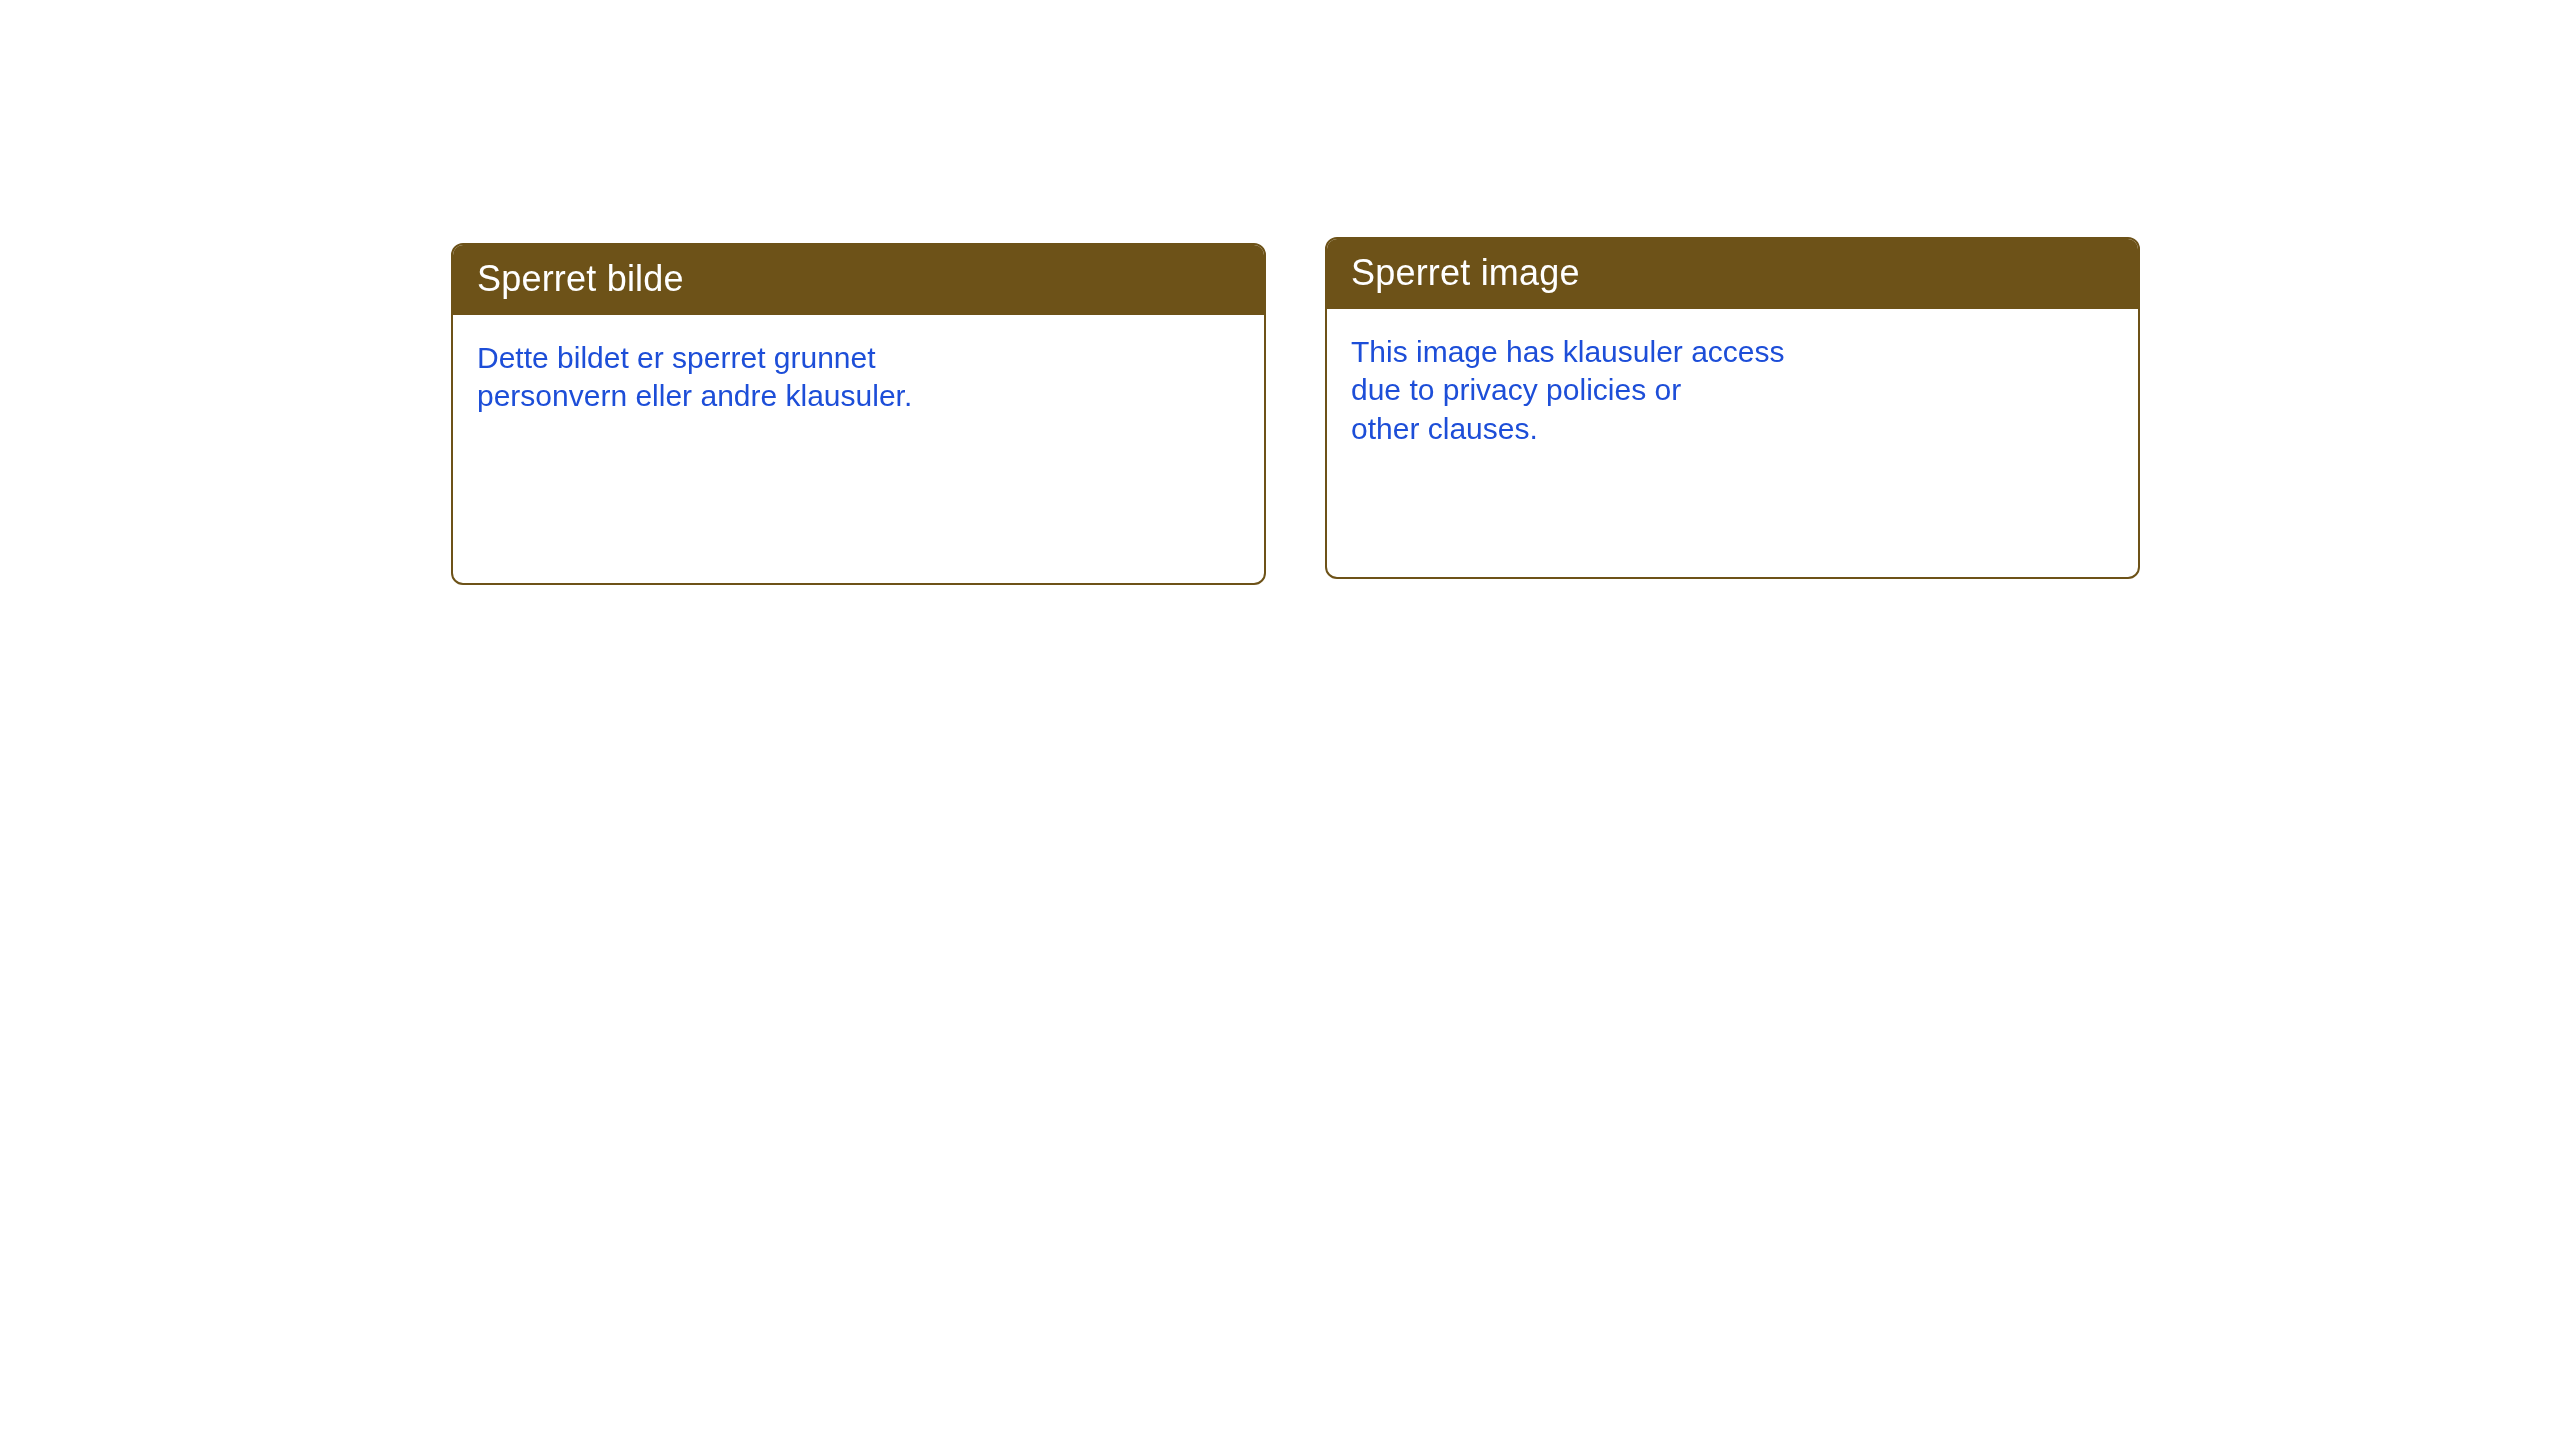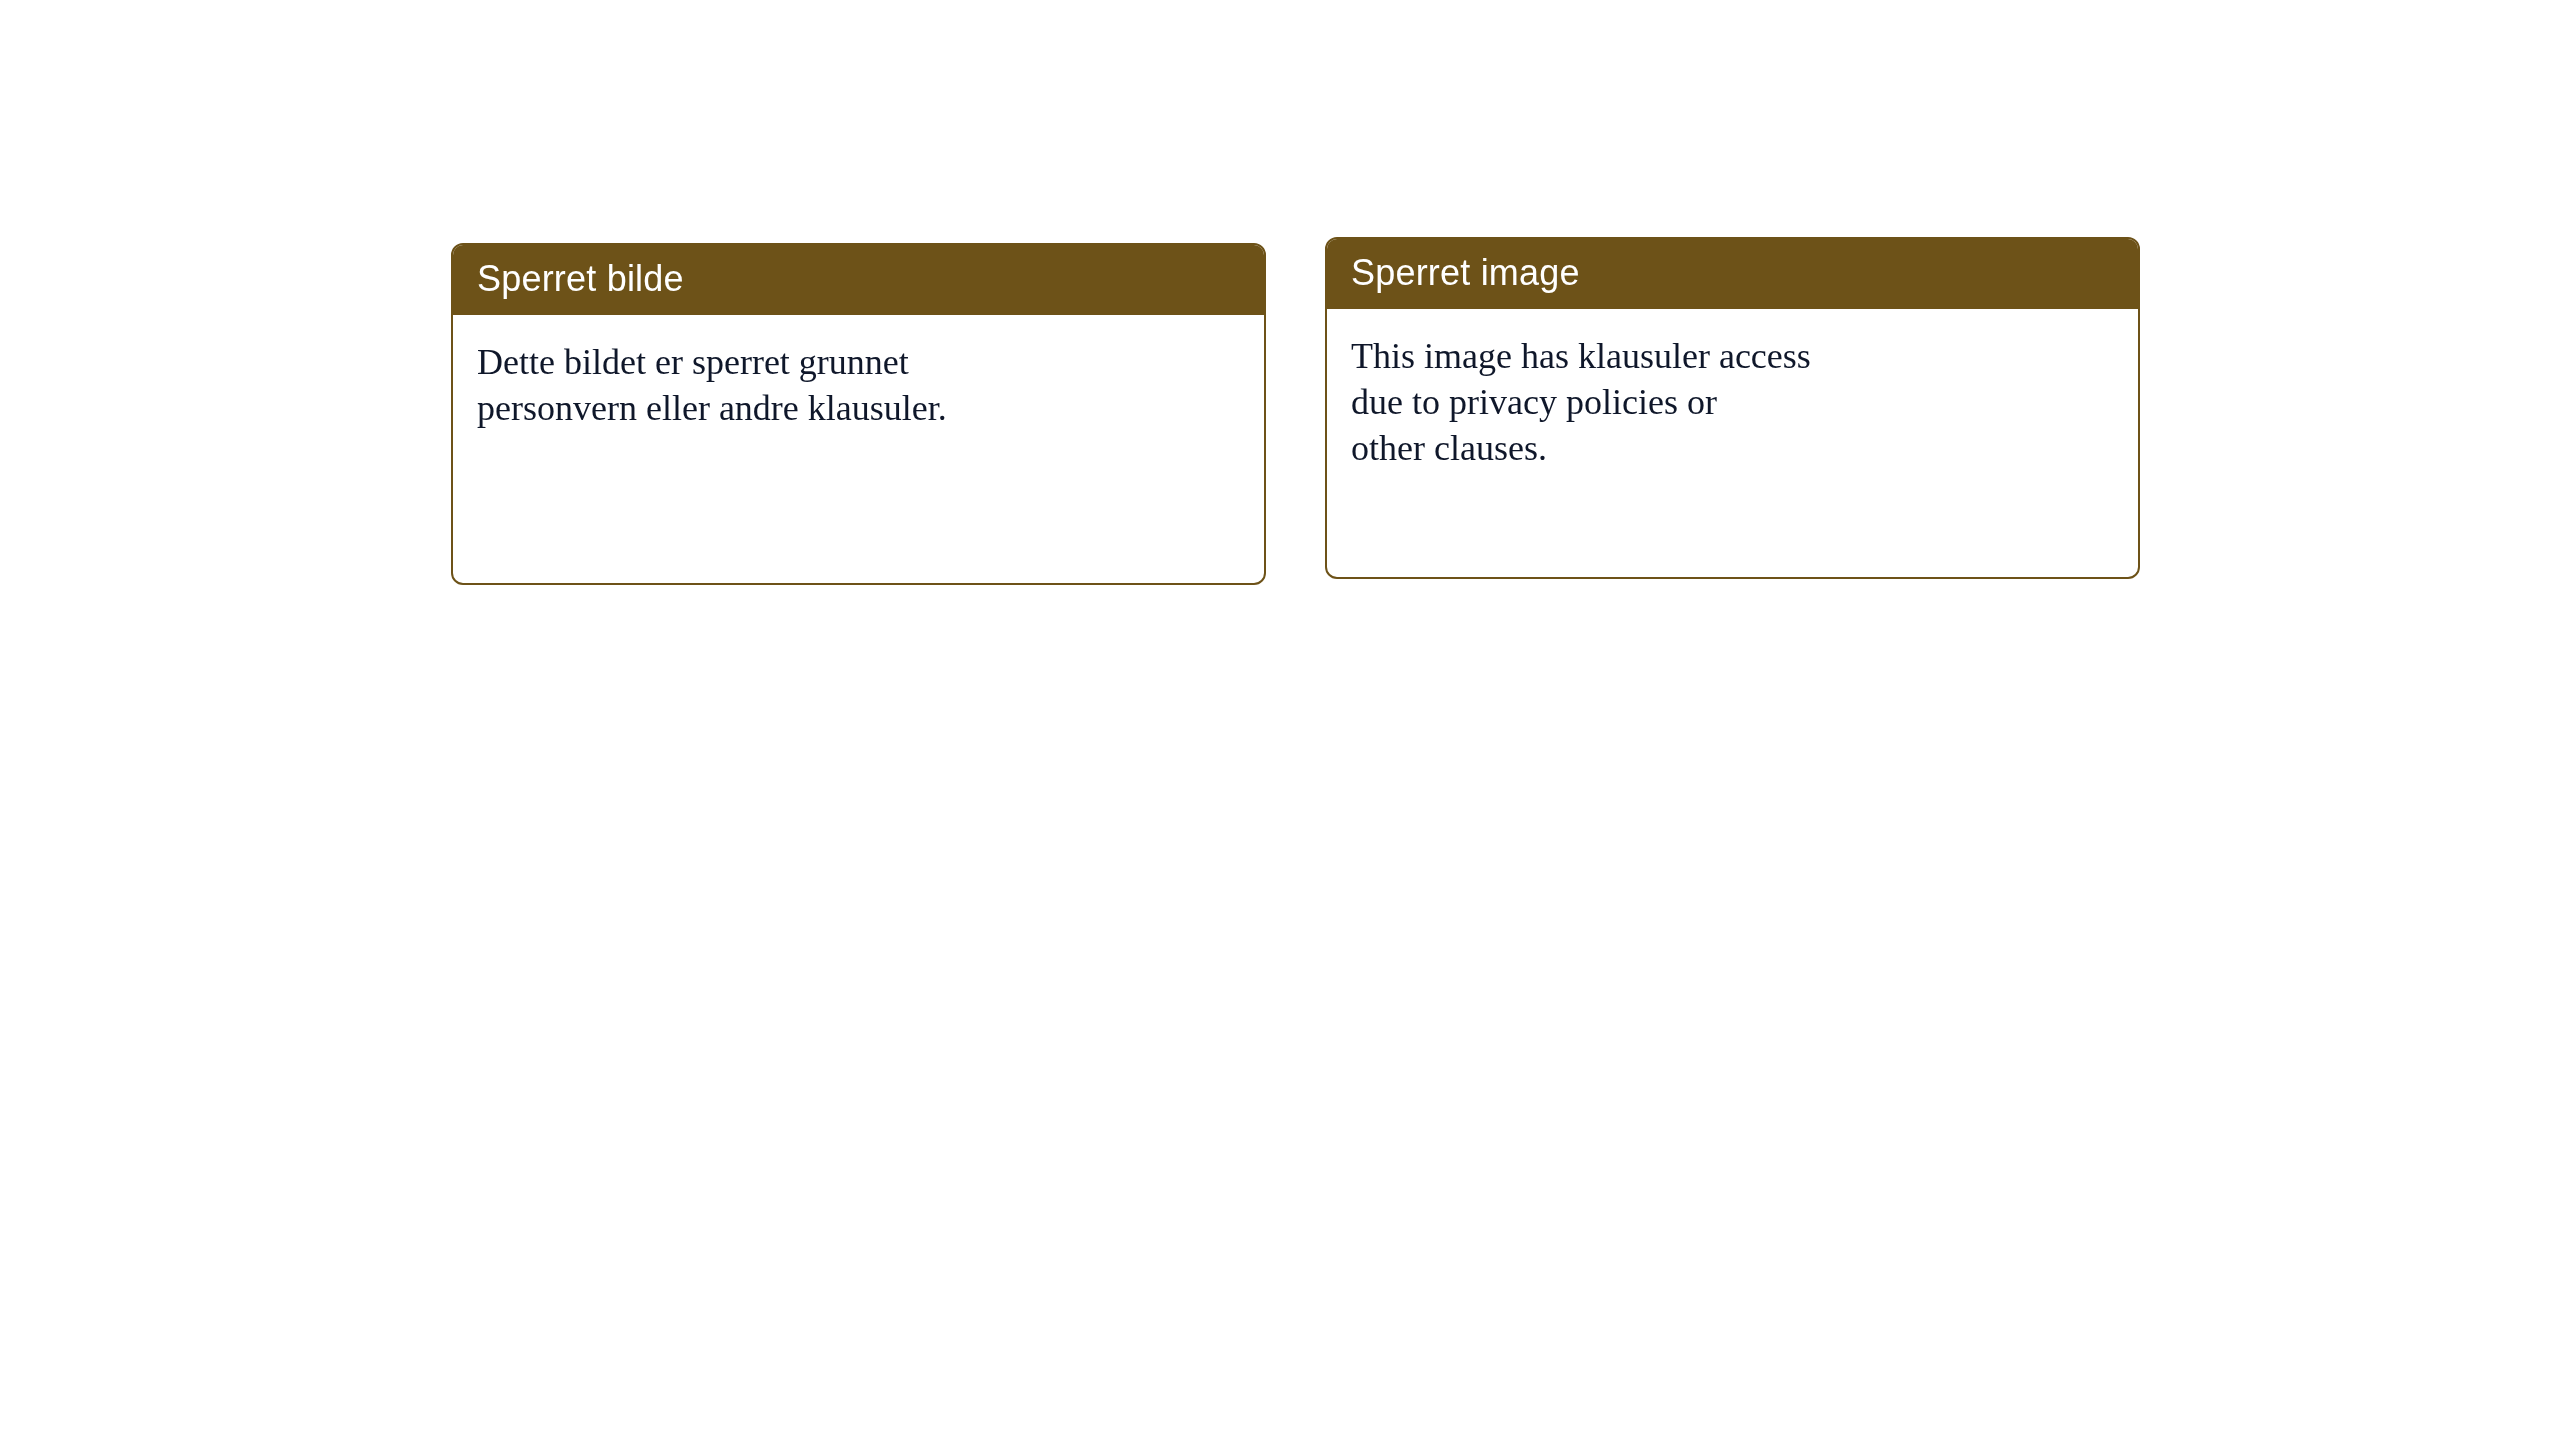--- a/index.html
+++ b/index.html
@@ -30,26 +30,25 @@
   .notice-card .card-header {
     background: #6d5218;
     color: #ffffff;
     font-size: 36px;
     line-height: 1.0;
     padding: 16px 24px 18px 24px;
     white-space: nowrap;
     letter-spacing: 0.2px;
   }
   .notice-card .card-body {
-    color: #0f172a;
-    font-size: 36px;
+    color: #1d4ed8;
+    font-size: 30px;
     line-height: 1.28;
     padding: 24px 24px 24px 24px;
     white-space: pre-line;
-    font-family: Liberation Serif, serif;
   }
   
   #card-blocked-no {
     left: 451px;
     top: 243px;
     width: 815px;
     height: 342px;
   }
   
   #card-blocked-en {

